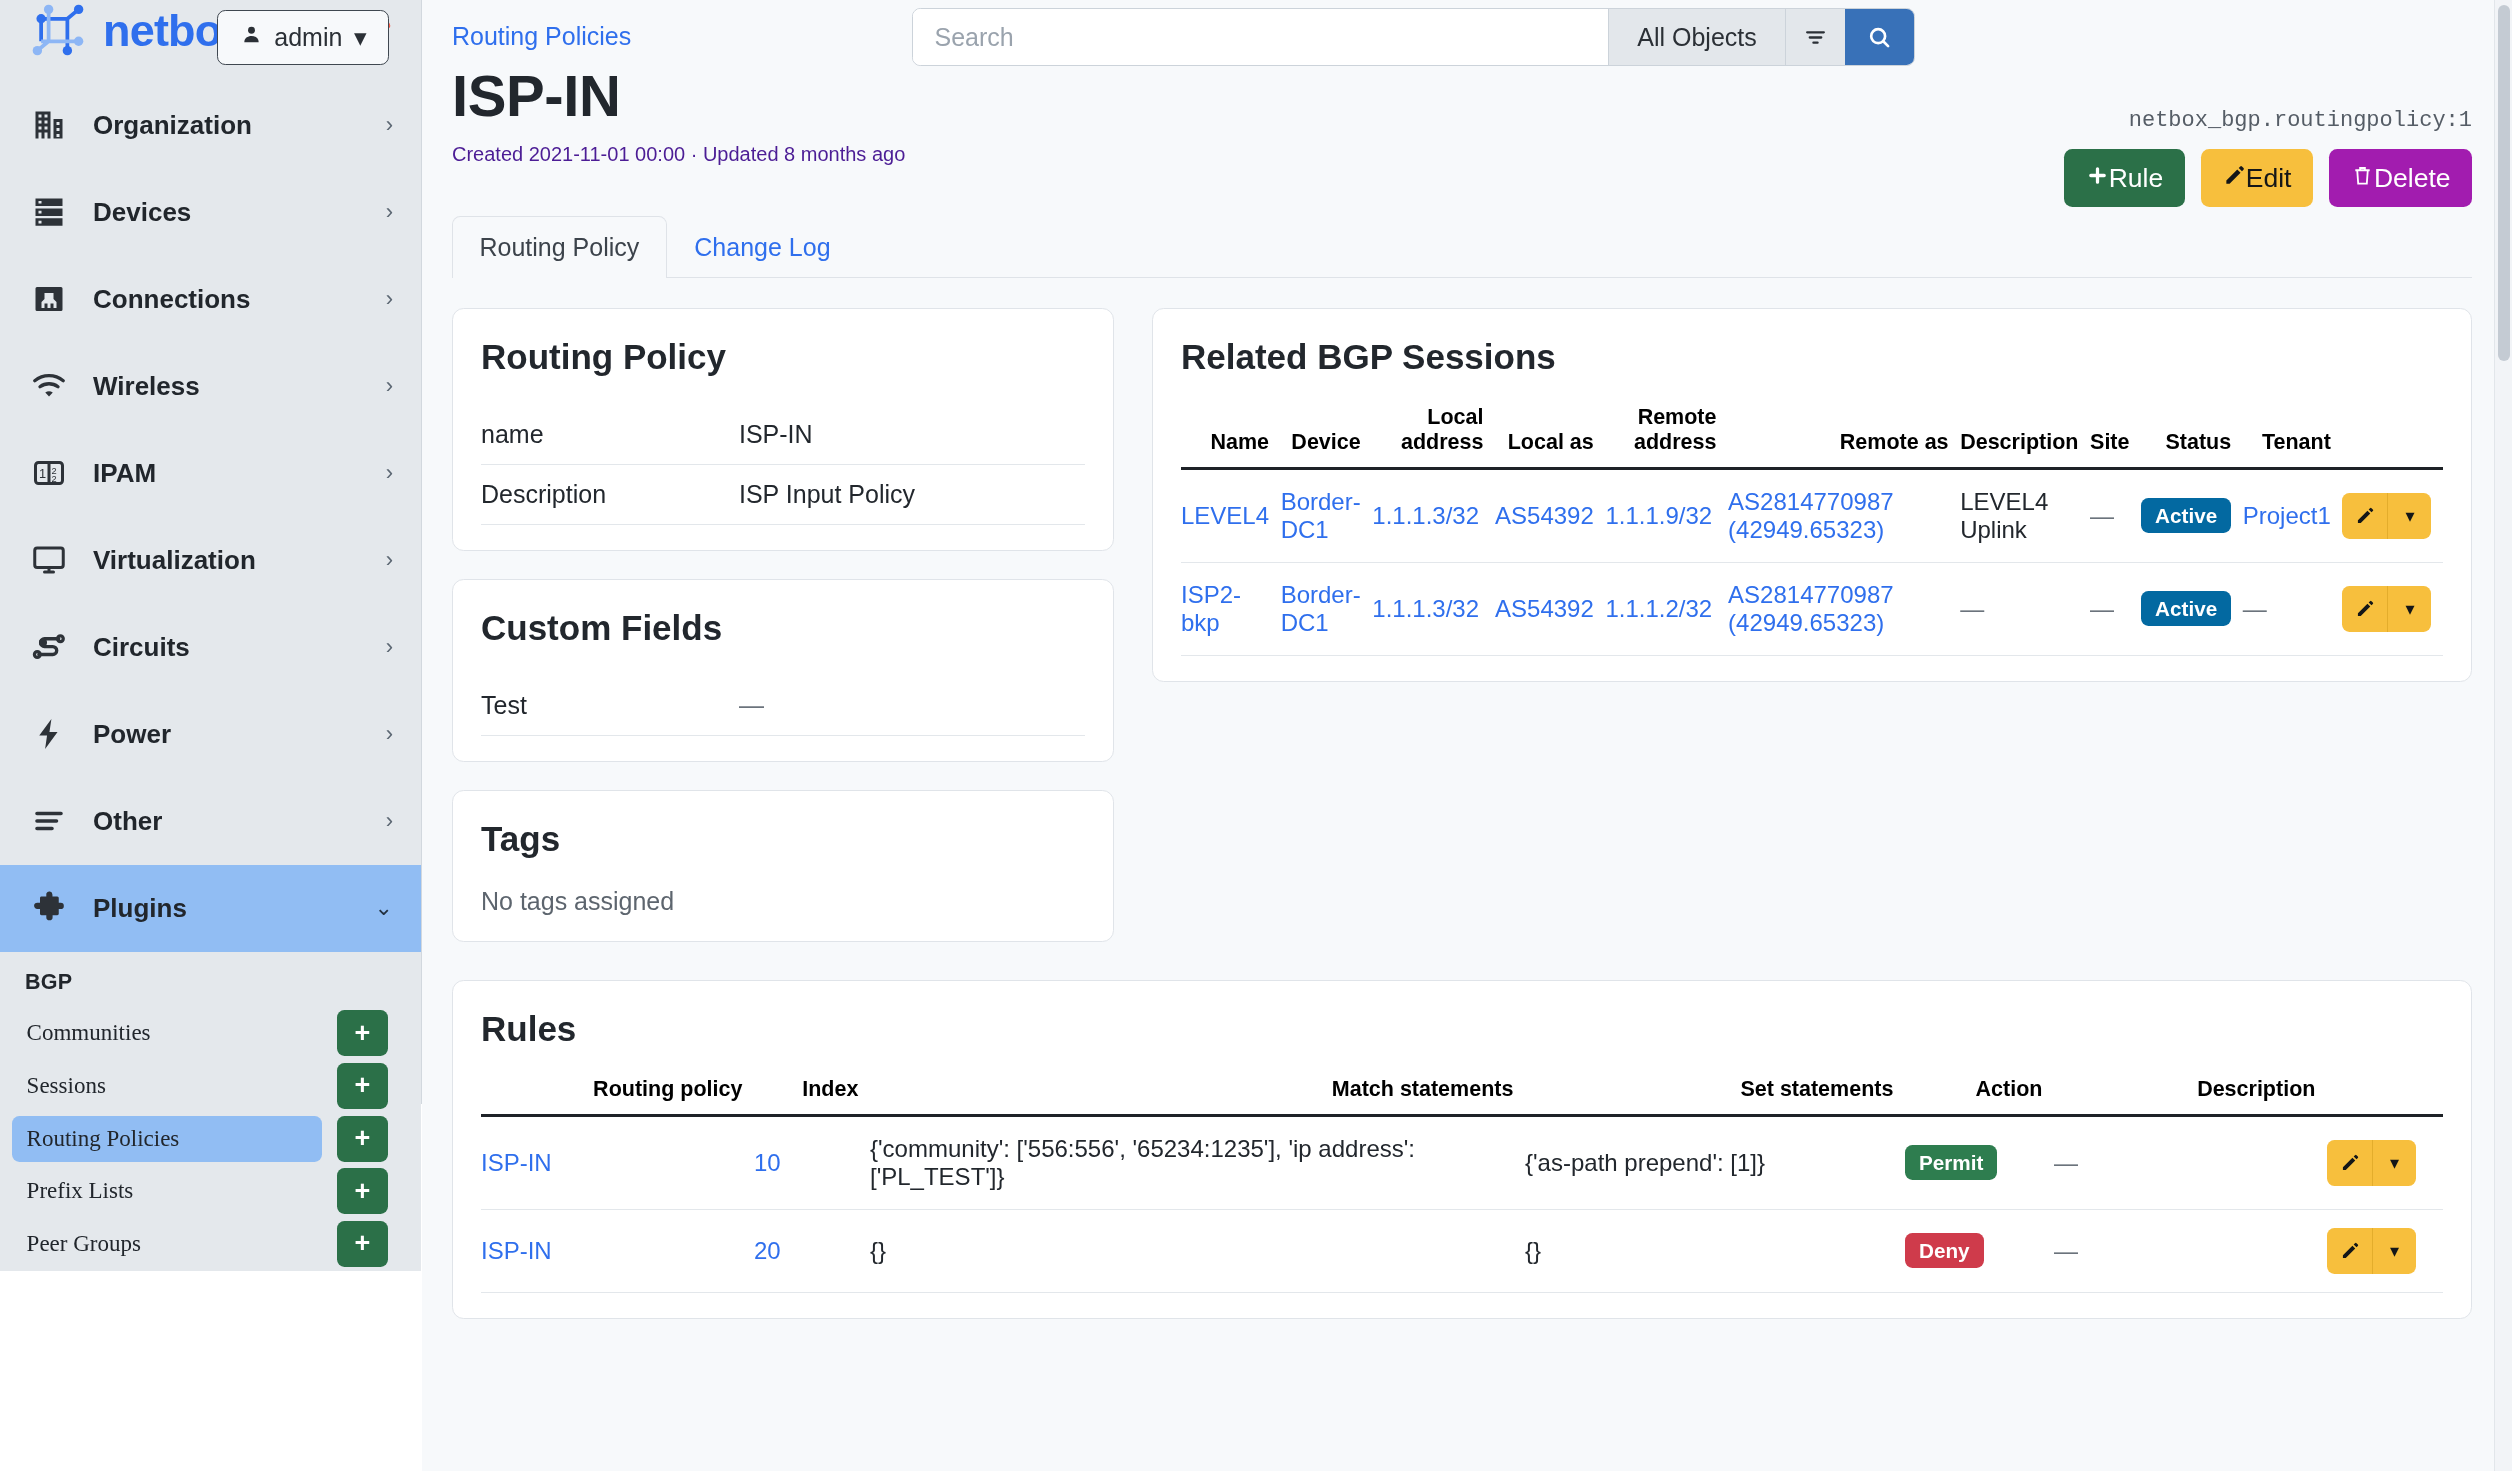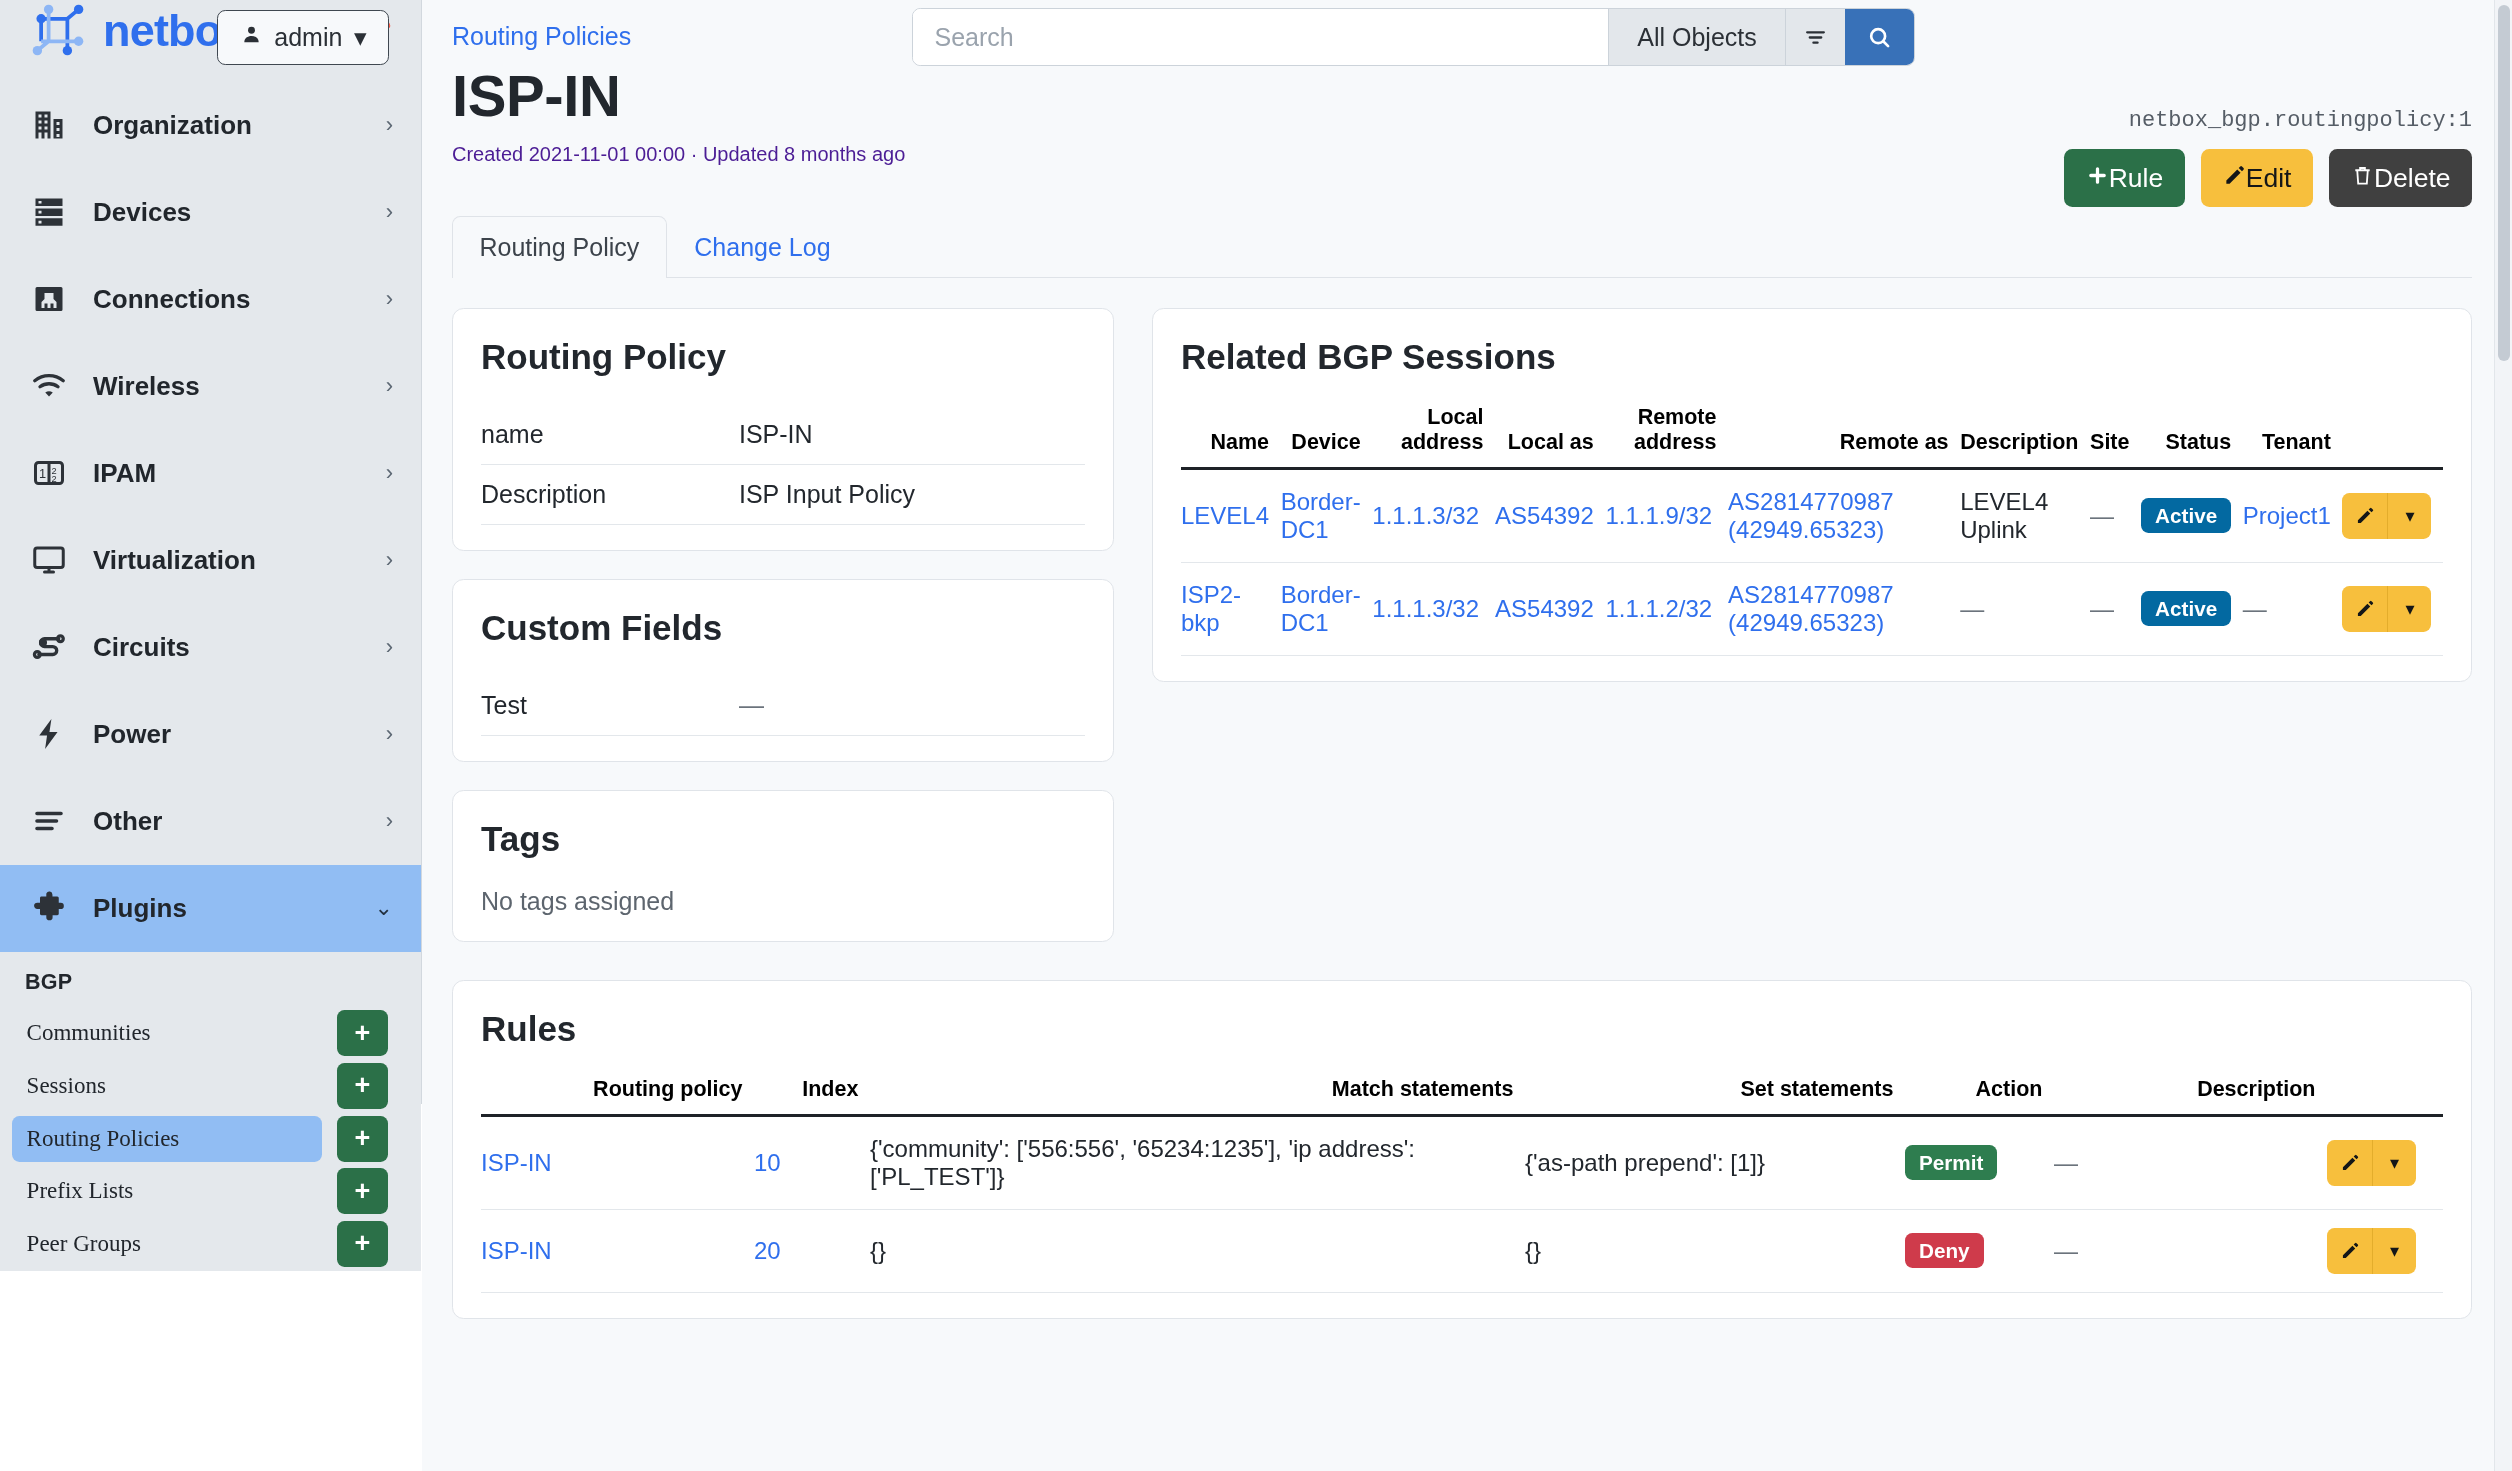--- a/index.html
+++ b/index.html
@@ -125,21 +125,21 @@
 
   .actions { position: absolute; right: 40px; top: 149px; display: flex; gap: 16.5px; }
   .btn {
     height: 58px; padding: 0 21.5px; border-radius: 8.3px;
     display: flex; align-items: center; gap: 0;
     font-size: 26.5px; font-weight: 400; cursor: pointer; border: 0;
     font-family: "Liberation Sans", sans-serif; white-space: nowrap;
   }
   .btn-green { background: #2b7048; color: #fff; }
   .btn-amber { background: #f7bf3d; color: #141618; }
-  .btn-red { background: #404040; color: #fff; }
+  .btn-red { background: #a21caf; color: #fff; }
 
   .tabs { display: flex; align-items: flex-end; margin-top: 51px; border-bottom: 1.7px solid #dfe3e8; height: 61px; }
   .tab {
     height: 61px; padding: 0 26.5px; display: flex; align-items: center;
     font-size: 25px; color: #3c434b; cursor: pointer;
     border: 1.7px solid transparent; border-bottom: 0;
     border-radius: 8.3px 8.3px 0 0; position: relative;
   }
   .tab.active { background: #f7f9fb; border-color: #dfe3e8; color: #3c434b; }
   .tab.active::after { content: ""; position: absolute; left: 0; right: 0; bottom: -1.7px; height: 2.5px; background: #f7f9fb; }

